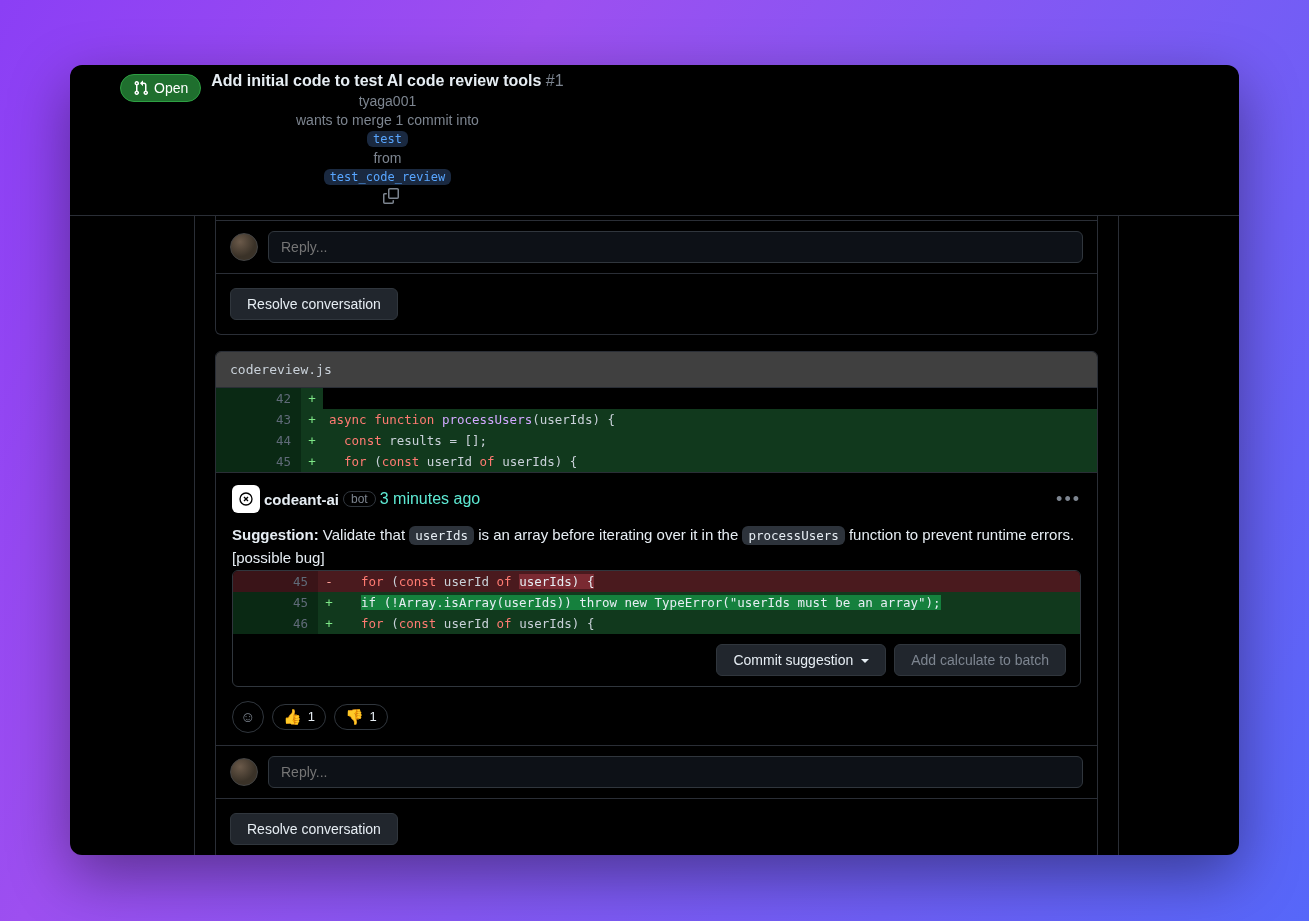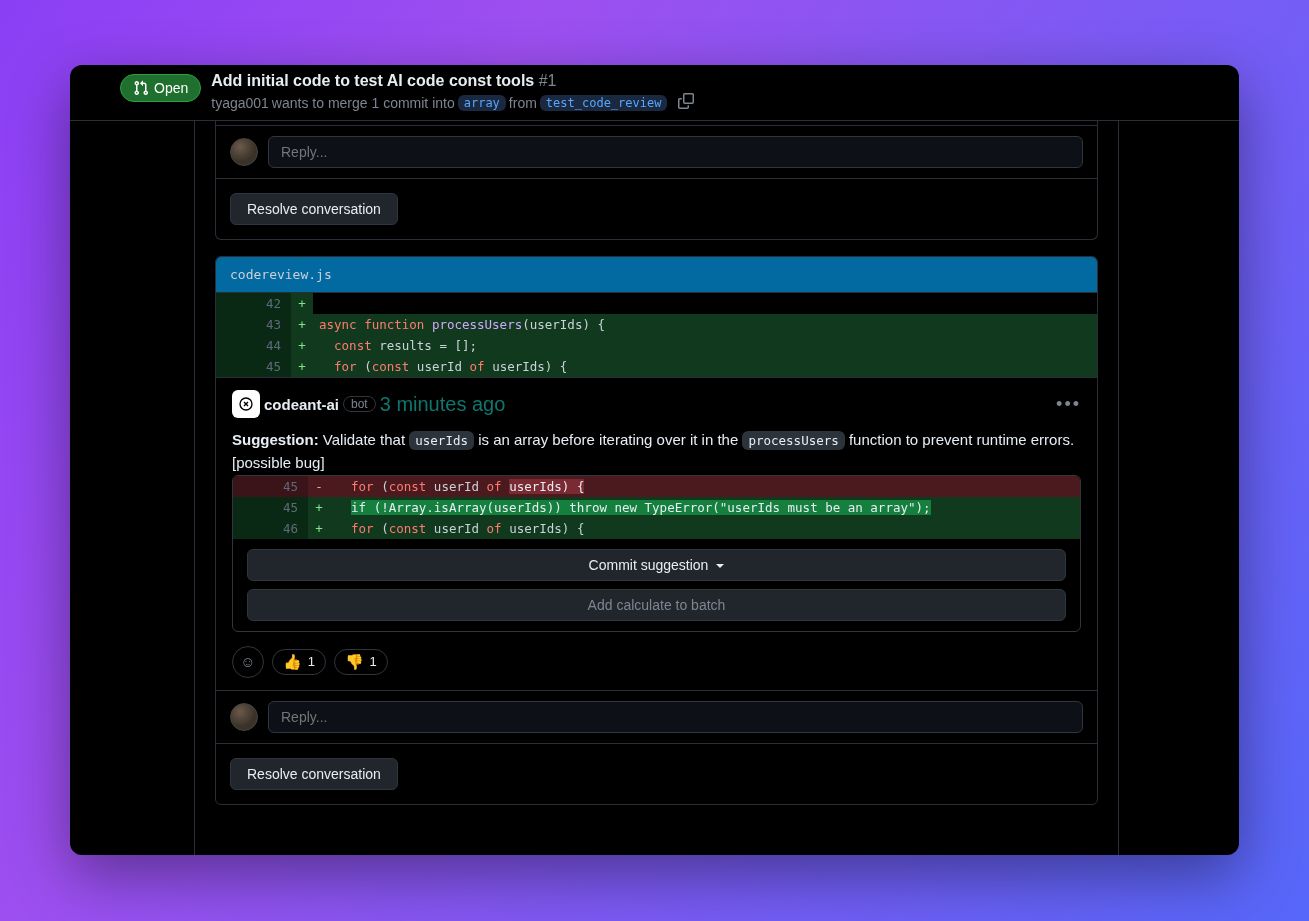--- a/index.html
+++ b/index.html
@@ -35,21 +35,21 @@
   align-items: center;
   gap: 5px;
   font-size: 14px;
   font-weight: 500;
   margin-top: 2px;
 }
 .open-badge svg { width: 16px; height: 16px; }
 .header-text { color: #e6edf3; }
 .pr-title { font-size: 16px; font-weight: 600; }
 .pr-number { color: #7d8590; font-weight: 400; }
-.pr-meta { font-size: 14px; color: #7d8590; margin-top: 3px; display:flex; align-items:center; gap:3px;}
+.pr-meta { font-size: 14px; color: #7d8590; margin-top: 3px; display:flex; align-items:center; gap:3px;flex-direction:column;}
 .pr-meta .author { color: #7d8590; font-weight:500;}
 .branch {
   background: #1a2940;
   color: #58a6ff;
   padding: 1px 6px;
   border-radius: 6px;
   font-family: ui-monospace, SFMono-Regular, Menlo, monospace;
   font-size: 12px;
 }
 .copy-icon { margin-left: 8px; color: #7d8590; cursor:pointer;}
@@ -75,21 +75,21 @@
   flex-shrink:0;
 }
 
 .panel {
   border: 1px solid #2a2e36;
   border-radius: 6px;
   margin-bottom: 16px;
   overflow:hidden;
 }
 .panel-header {
-  background: #0369a1;
+  background: #404040;
   padding: 10px 14px;
   color: #c9d1d9;
   font-family: ui-monospace, SFMono-Regular, Menlo, monospace;
   font-size: 13px;
   border-bottom: 1px solid #2a2e36;
 }
 .panel-footer {
   padding: 14px;
   border-top: 1px solid #2a2e36;
 }
@@ -131,21 +131,21 @@
   font-size: 14px;
   font-weight: 500;
   cursor: pointer;
 }
 .btn-disabled { color: #7d8590; cursor: default; }
 
 
 .diff { font-family: ui-monospace, SFMono-Regular, Menlo, monospace; font-size: 12.5px; }
 .diff-row { display:flex; }
 .diff-lineno {
-  width: 75px;
+  width: 85px;
   text-align: right;
   padding: 3px 10px 3px 0;
   color: #5f6a78;
   user-select:none;
   flex-shrink:0;
 }
 .diff-marker { width: 22px; text-align: center; padding:3px 0; color:#6e7681; flex-shrink:0;}
 .diff-code { flex:1; padding: 3px 10px 3px 6px; white-space: pre; }
 .diff-add .diff-lineno { background:#0a2914; }
 .diff-add .diff-marker { background:#11391d; color:#7ee787;}
@@ -161,21 +161,21 @@
 .diff-del .hl { background: #7a2a32; color:#e6edf3;}
 
 .comment-body {
   padding: 12px 16px;
 }
 .comment-header {
   display:flex; align-items:center; gap:4px; margin-bottom: 10px;
 }
 .comment-author { color:#e6edf3; font-weight:600; font-size:15px;}
 .bot-tag { border:1px solid #30363d; border-radius:20px; padding: 0 7px; font-size:12px; color:#7d8590;}
-.comment-time { color:#0f766e; font-size:20px; }
+.comment-time { color:#5eead4; font-size:16px; }
 .comment-menu { margin-left:auto; color:#7d8590; font-size:18px; letter-spacing:2px; cursor:pointer;}
 .comment-text { color:#e6edf3; font-size:15px; line-height:1.55; margin-bottom: 0;}
 .comment-text strong { font-weight:600; }
 .inline-code {
   background:#2d333b; padding:2px 6px; border-radius:6px;
   font-family: ui-monospace, monospace; font-size:12.5px;
 }
 
 .suggestion-box {
   border: 1px solid #30363d;
@@ -186,21 +186,20 @@
   padding: 6px 12px;
   font-size: 12.5px;
   color: #7d8590;
   border-bottom: 1px solid #30363d;
 }
 .suggestion-footer {
   padding: 10px 14px;
   display:flex;
   justify-content:flex-end;
   gap:8px;
-  flex-direction:column;
 }
 .btn-caret::after {
   content:""; display:inline-block; margin-left:8px;
   border:4px solid transparent; border-top-color:#e6edf3; transform:translateY(2px);
 }
 
 .reactions { display:flex; gap:8px; margin-top: 14px; align-items:center;}
 .react-add {
   width:32px;height:32px;border:1px solid #30363d;border-radius:50%;
   display:flex;align-items:center;justify-content:center;color:#7d8590;cursor:pointer;font-size:15px;
@@ -218,27 +217,27 @@
 
   <div class="header">
     <div class="open-badge">
       <svg viewBox="0 0 16 16" fill="currentColor">
           <path d="M1.5 3.25a2.25 2.25 0 1 1 3 2.122v5.256a2.251 2.251 0 1 1-1.5 0V5.372A2.25 2.25 0 0 1 1.5 3.25Zm5.677-.177L9.573.677A.25.25 0 0 1 10 .854V2.5h1A2.5 2.5 0 0 1 13.5 5v5.628a2.251 2.251 0 1 1-1.5 0V5a1 1 0 0 0-1-1h-1v1.646a.25.25 0 0 1-.427.177L7.177 3.427a.25.25 0 0 1 0-.354ZM3.75 2.5a.75.75 0 1 0 0 1.5.75.75 0 0 0 0-1.5Zm0 9.5a.75.75 0 1 0 0 1.5.75.75 0 0 0 0-1.5Zm8.25.75a.75.75 0 1 0 1.5 0 .75.75 0 0 0-1.5 0Z"></path>
         </svg>
       <span>Open</span>
     </div>
     <div class="header-text">
       <div class="pr-title">
-        <span>Add initial code to test AI code const tools</span>
+        <span>Add initial code to test AI code review tools</span>
         <span class="pr-number">#1</span>
       </div>
       <div class="pr-meta">
         <span class="author">tyaga001</span>
         <span> wants to merge 1 commit into </span>
-        <span class="branch">array</span>
+        <span class="branch">test</span>
         <span> from </span>
         <span class="branch">test_code_review</span>
         <span class="copy-icon">
           <svg viewBox="0 0 16 16" fill="currentColor">
               <path d="M0 6.75C0 5.784.784 5 1.75 5h1.5a.75.75 0 0 1 0 1.5h-1.5a.25.25 0 0 0-.25.25v7.5c0 .138.112.25.25.25h7.5a.25.25 0 0 0 .25-.25v-1.5a.75.75 0 0 1 1.5 0v1.5A1.75 1.75 0 0 1 9.25 16h-7.5A1.75 1.75 0 0 1 0 14.25Z"></path>
               <path d="M5 1.75C5 .784 5.784 0 6.75 0h7.5C15.216 0 16 .784 16 1.75v7.5A1.75 1.75 0 0 1 14.25 11h-7.5A1.75 1.75 0 0 1 5 9.25Zm1.75-.25a.25.25 0 0 0-.25.25v7.5c0 .138.112.25.25.25h7.5a.25.25 0 0 0 .25-.25v-7.5a.25.25 0 0 0-.25-.25Z"></path>
             </svg>
         </span>
       </div>
     </div>

